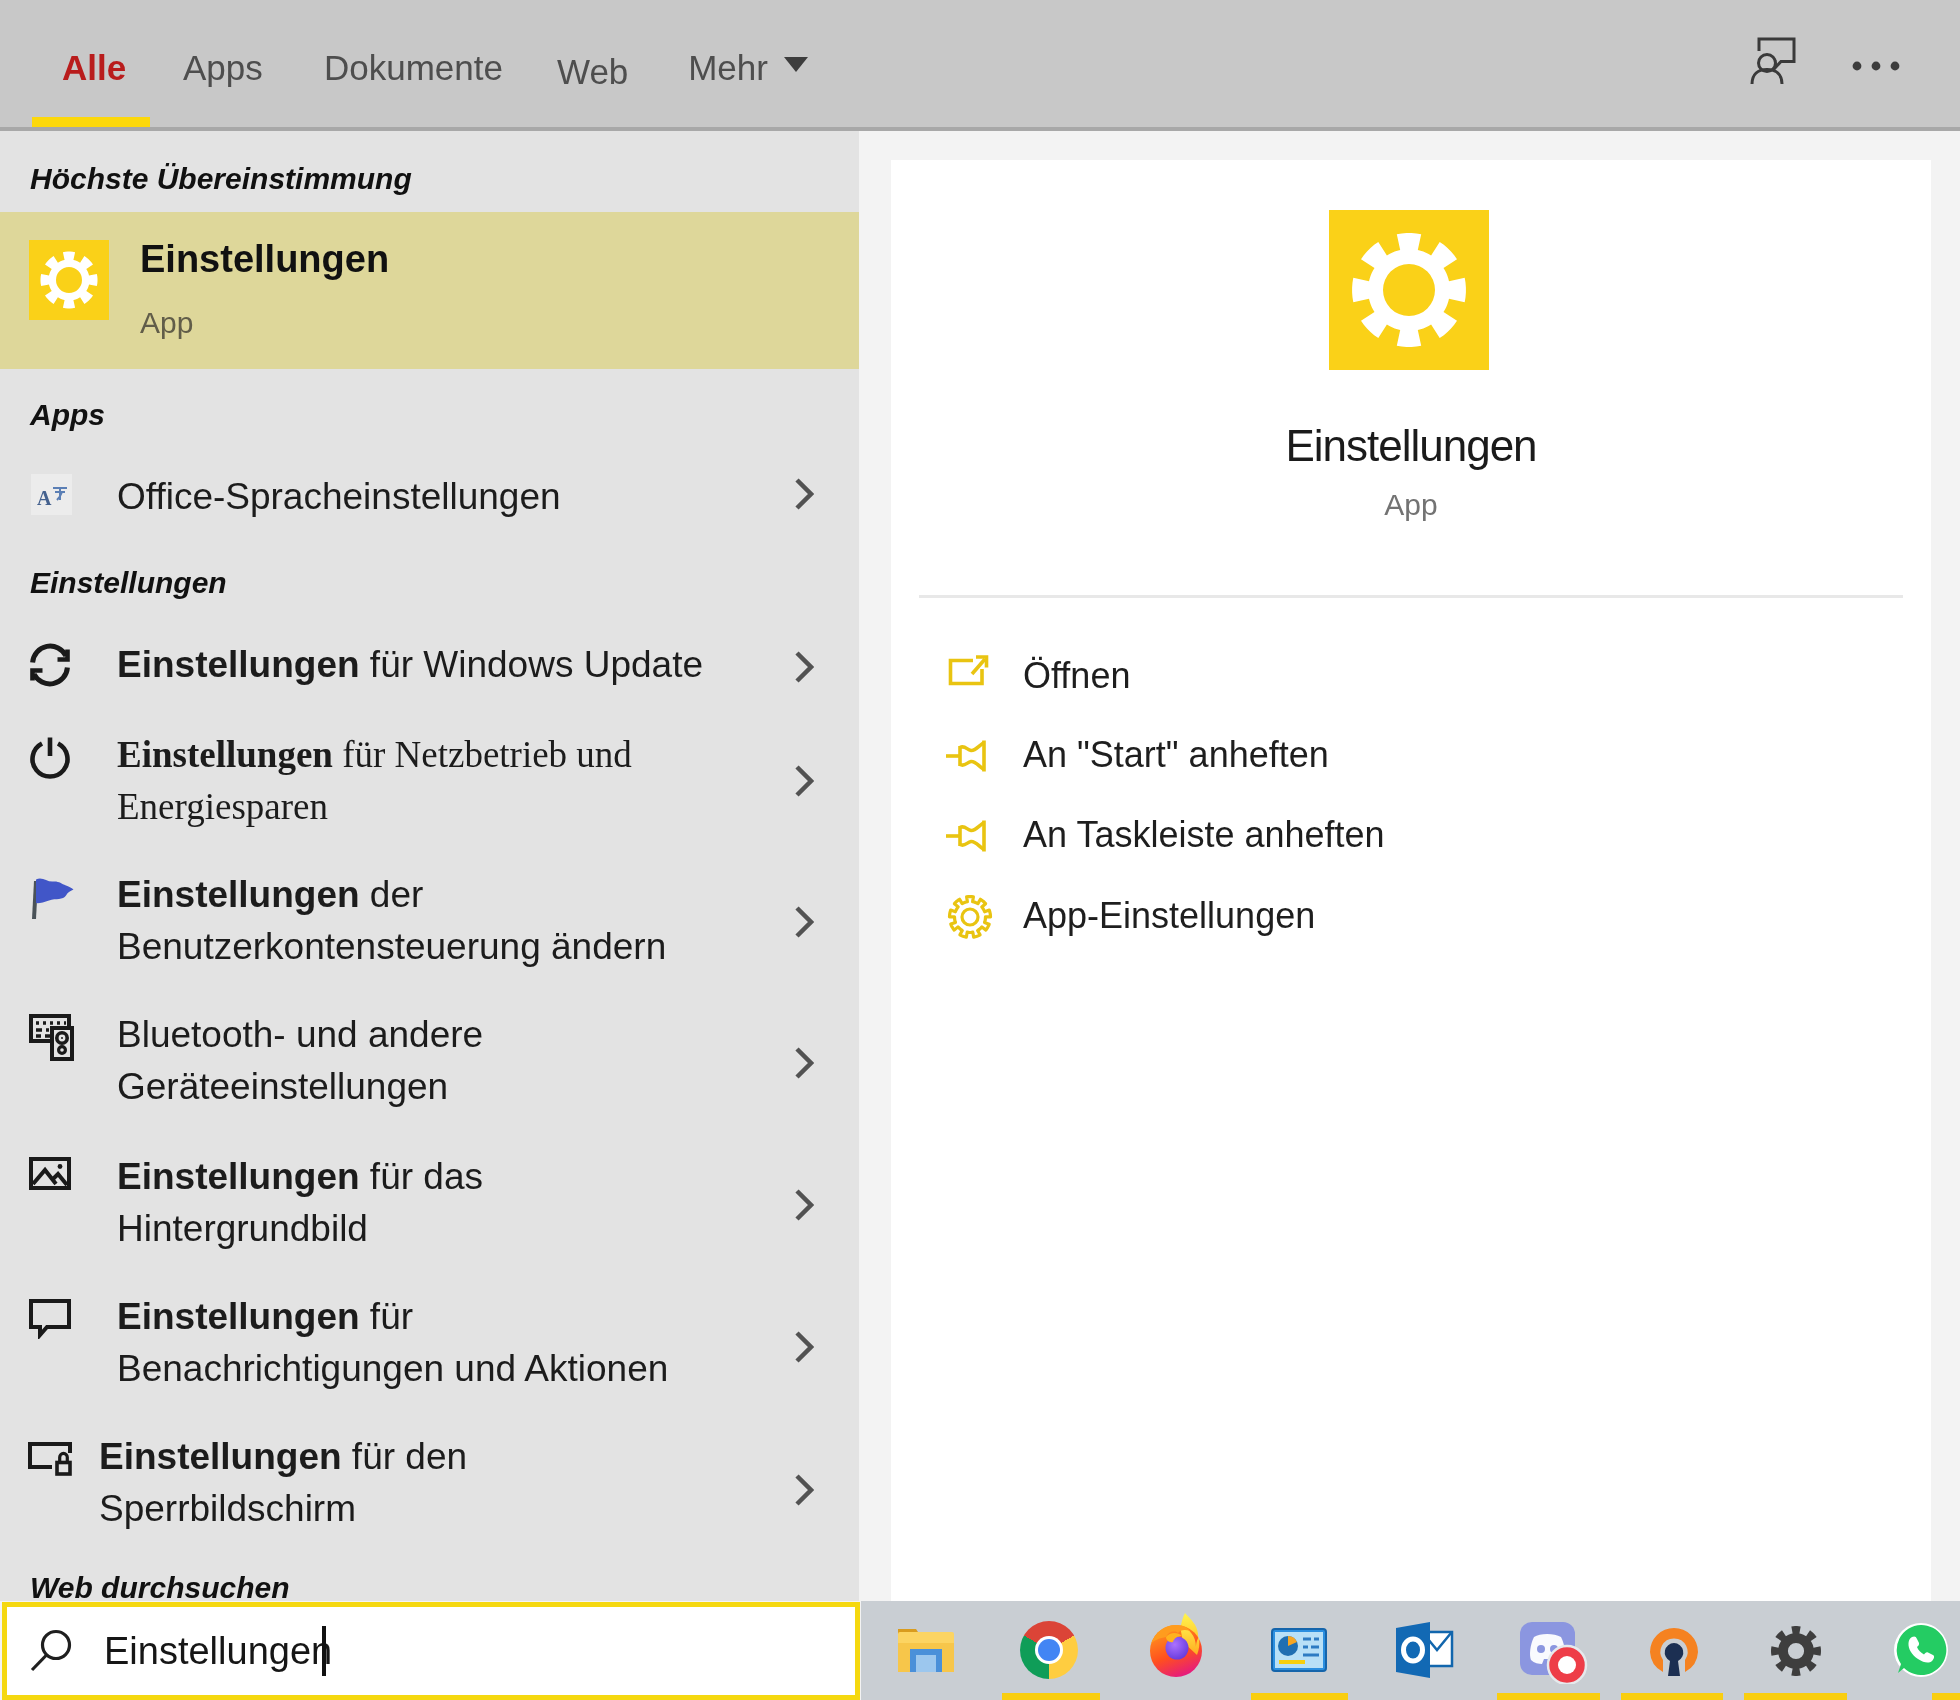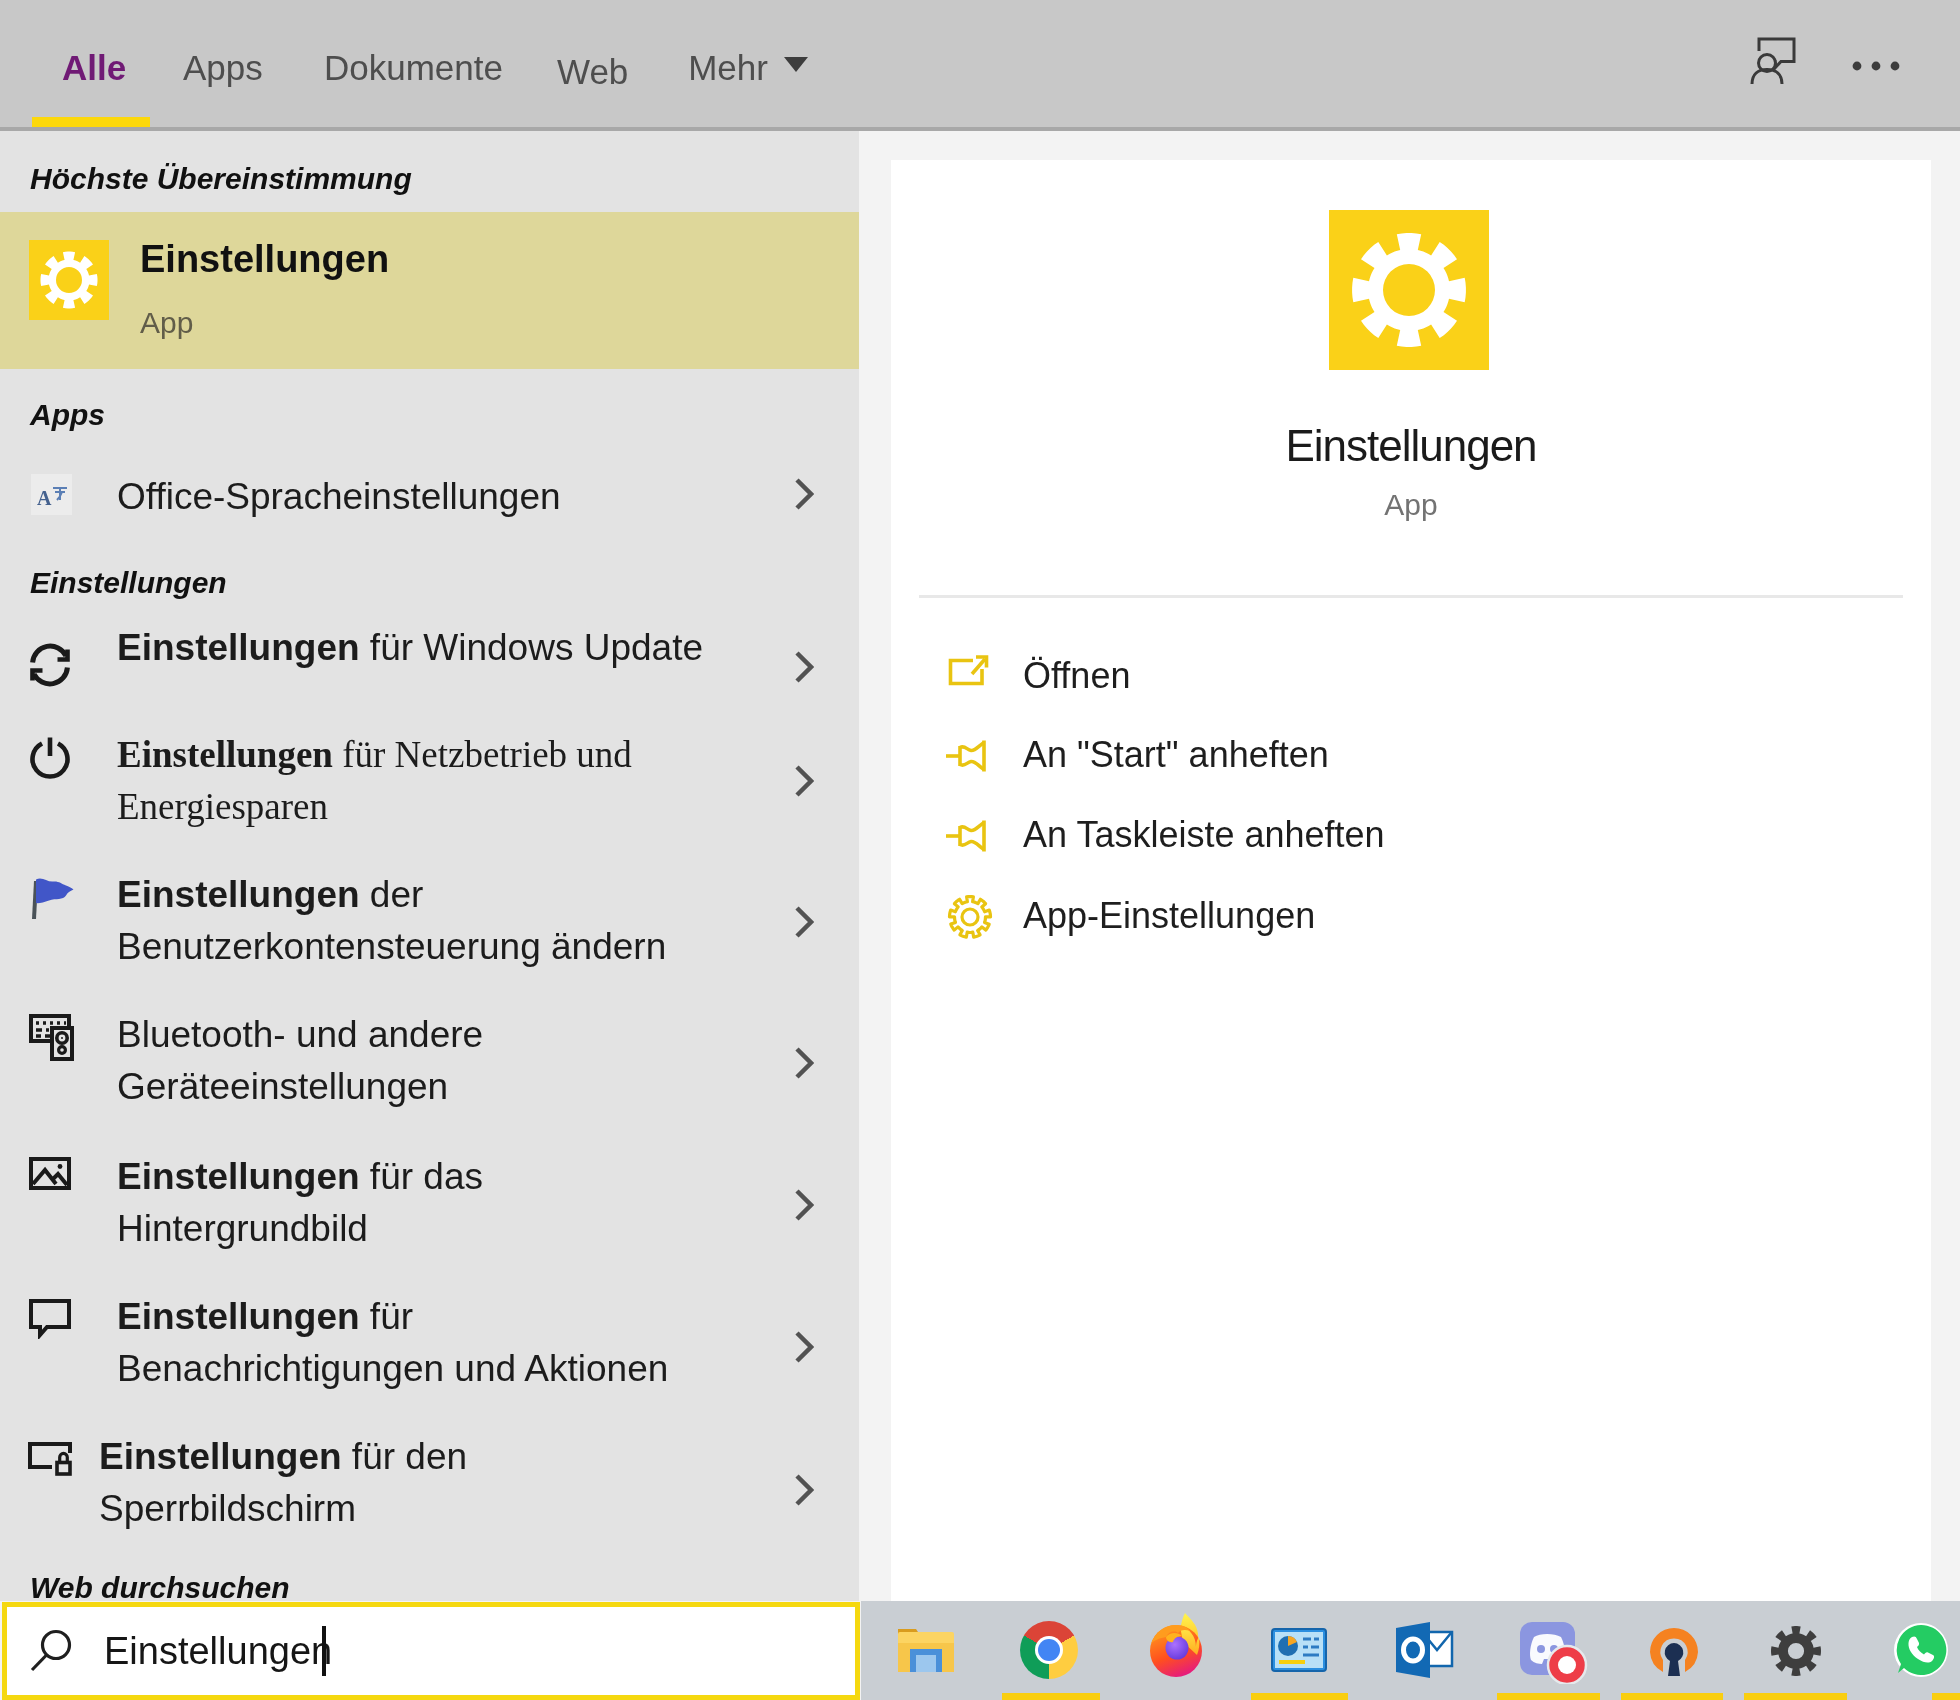--- a/index.html
+++ b/index.html
@@ -4,21 +4,21 @@
 html,body{margin:0;padding:0;}
 body{width:1960px;height:1700px;position:relative;overflow:hidden;
   font-family:"Liberation Sans", sans-serif;background:#f3f3f3;}
 .abs{position:absolute;}
 .hdr{font-weight:bold;font-size:30px;line-height:40px;color:#111;font-style:italic;}
 .item{font-size:37px;line-height:52px;color:#1c1c1c;margin-left:16px;}
 .chev{position:absolute;width:20px;height:34px;}
 </style></head><body>
 
 <div class="abs" style="left:0;top:0;width:1960px;height:127px;background:#c8c8c8;border-bottom:4px solid #a8a8a8;"></div>
-<div class="abs" style="left:62px;top:0;width:58px;height:127px;line-height:136px;font-size:35px;font-weight:bold;color:#701a75;text-align:center;">Alle</div>
+<div class="abs" style="left:62px;top:0;width:58px;height:127px;line-height:136px;font-size:35px;font-weight:bold;color:#b91c1c;text-align:center;">Alle</div>
 <div class="abs" style="left:32px;top:117px;width:118px;height:10px;background:#fcd80c;"></div>
 <div class="abs" style="left:183px;top:0;width:76px;height:127px;line-height:136px;font-size:35px;color:#4e4e4e;text-align:center;">Apps</div>
 <div class="abs" style="left:324px;top:0;width:175px;height:127px;line-height:136px;font-size:35px;color:#4e4e4e;text-align:left;">Dokumente</div>
 <div class="abs" style="left:557px;top:4px;width:69px;height:127px;line-height:136px;font-size:35px;color:#4e4e4e;text-align:center;">Web</div>
 <div class="abs" style="left:688px;top:0;width:80px;height:164px;line-height:136px;font-size:35px;color:#4e4e4e;text-align:center;">Mehr</div>
 <svg class="abs" style="left:783px;top:56px;" width="26" height="17" viewBox="0 0 26 17">
     <path d="M1,1 L25,1 L13,16 Z" fill="#3d3d3d"></path>
   </svg>
 <svg class="abs" style="left:1748px;top:36px;" width="50" height="50" viewBox="0 0 50 50" fill="none" stroke="#3a3a3a" stroke-width="3">
   <path d="M11,15 L11,3 L46,3 L46,25.5 L33,25.5 L27,32 L27,25.5 L14,25.5"></path>
@@ -59,21 +59,21 @@
     <path d="M3,3 L17,17 L3,31" fill="none" stroke="#525252" stroke-width="4.5"></path>
   </svg>
 <div class="abs hdr" style="left:30px;top:563px;">Einstellungen</div>
 
 <svg class="abs" style="left:28px;top:643px;" width="44" height="44" viewBox="0 0 44 44" fill="none" stroke="#1a1a1a" stroke-width="5">
   <path d="M4.6,19.5 A17.6,17.6 0 0 1 38,13"></path>
   <path d="M39.4,24.5 A17.6,17.6 0 0 1 6,31"></path>
   <path d="M39.5,6.5 L39.5,16.5 L29.5,16.5" stroke-width="4.6"></path>
   <path d="M4.5,37.5 L4.5,27.5 L14.5,27.5" stroke-width="4.6"></path>
 </svg>
-<div class="abs item" style="left:101px;top:622px;"><b>Einstellungen</b> für Windows Update</div>
+<div class="abs item" style="left:101px;top:639px;"><b>Einstellungen</b> für Windows Update</div>
 
 <svg class="chev" style="left:794px;top:650px;" viewBox="0 0 20 34">
     <path d="M3,3 L17,17 L3,31" fill="none" stroke="#525252" stroke-width="4.5"></path>
   </svg>
 
 <svg class="abs" style="left:28px;top:735px;" width="44" height="44" viewBox="0 0 44 44" fill="none" stroke="#1a1a1a" stroke-width="4.6">
   <path d="M14,8.5 A17.5,17.5 0 1 0 30,8.5"></path>
   <path d="M22,2.5 L22,21"></path>
 </svg>
 <div class="abs item" style="left:101px;top:729px;font-family:Liberation Serif, serif;"><b>Einstellungen</b> für Netzbetrieb und<br>Energiesparen</div>

